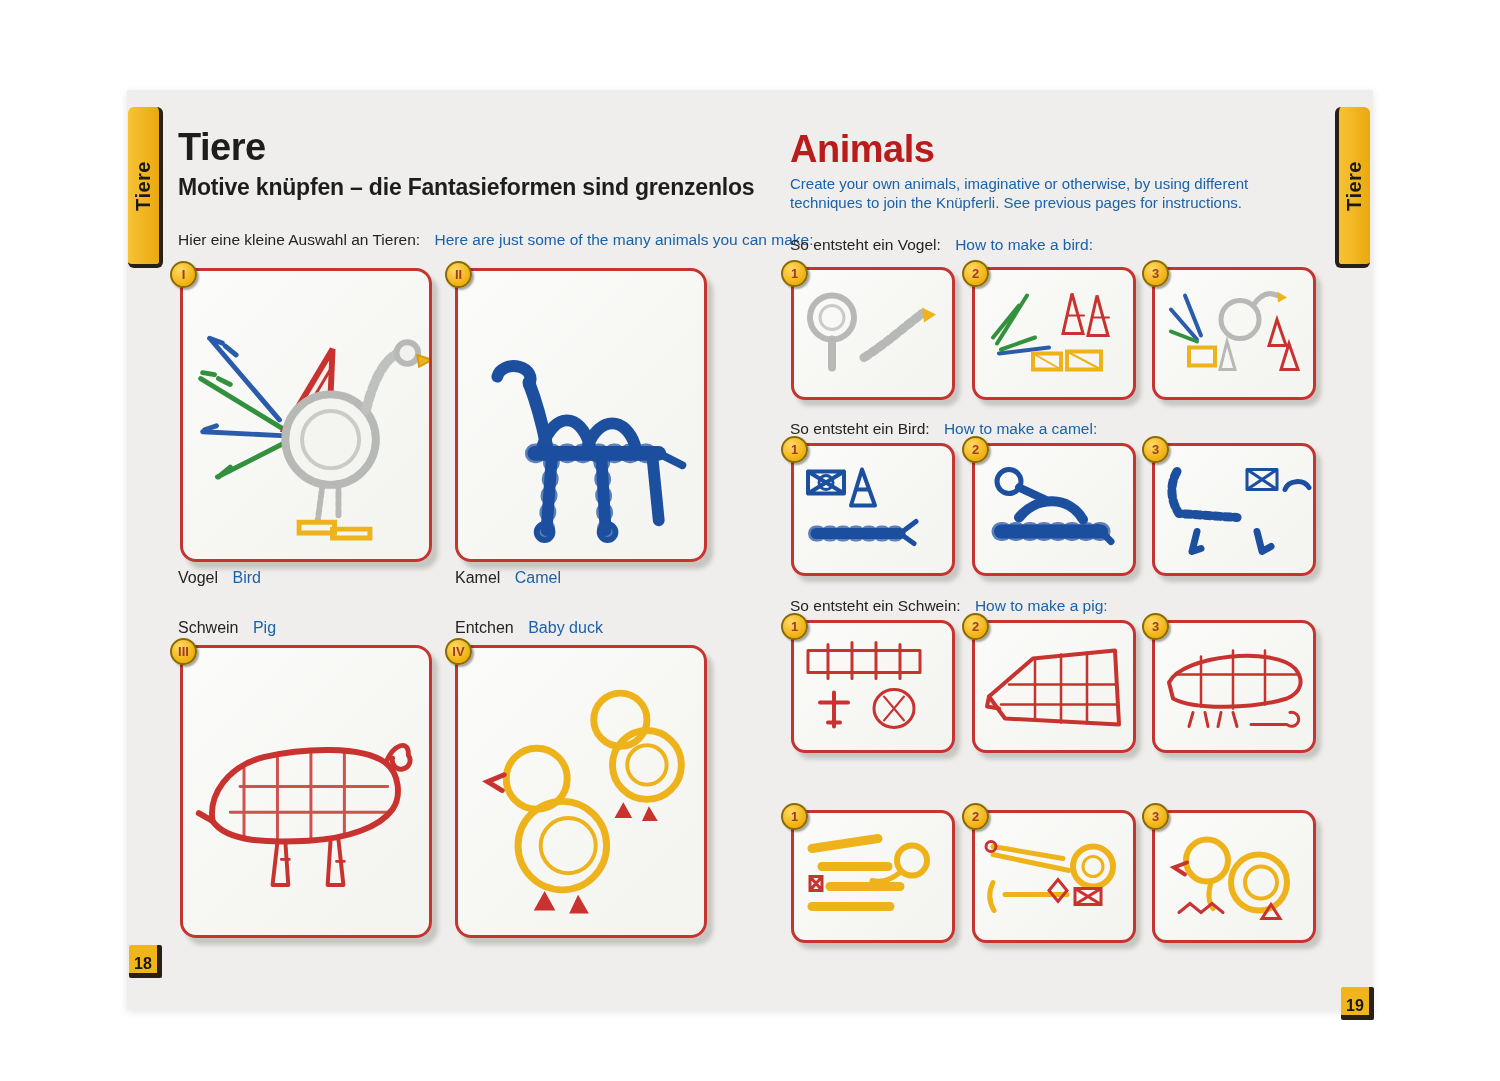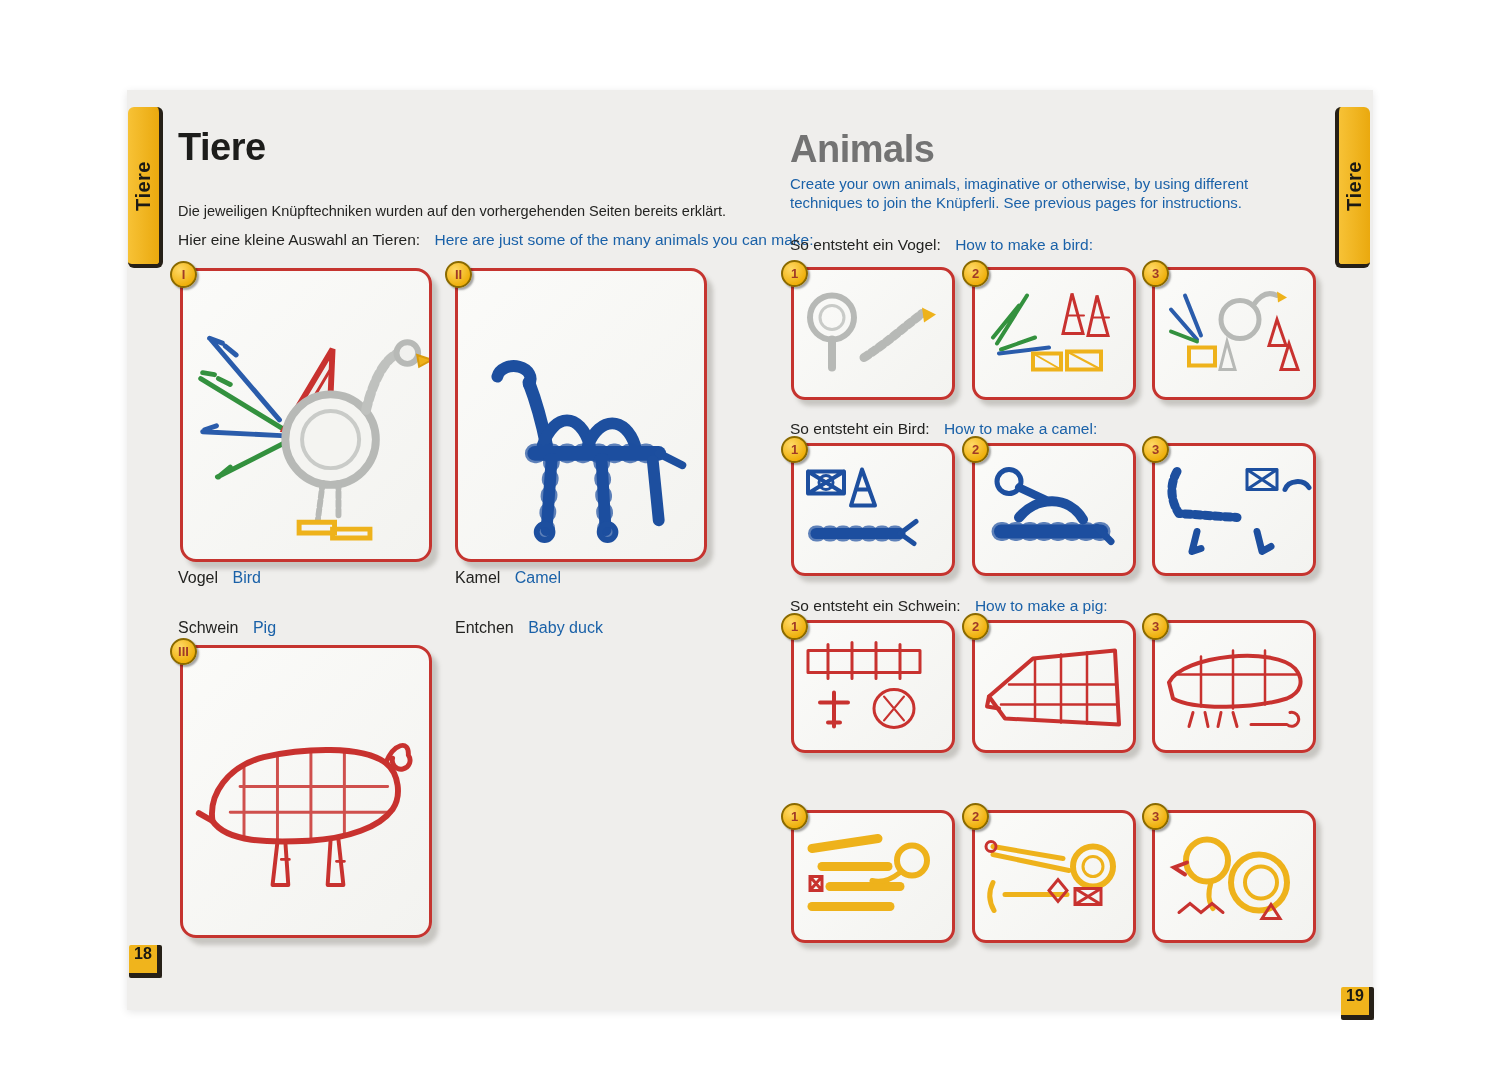--- a/index.html
+++ b/index.html
@@ -34,21 +34,21 @@
   }
   .tab span{
     writing-mode:vertical-rl;transform:rotate(180deg);
     font-weight:bold;font-size:20px;color:#1c1a15;letter-spacing:.5px;
   }
   .tab-left{left:1px}
   .tab-right{left:1208px;border-right:none;border-left:4px solid #262017;}
   
   .abs{position:absolute}
   .h1{font-size:38px;font-weight:bold;letter-spacing:-.5px;line-height:1}
-  .h1-blue{color:#737373}
+  .h1-blue{color:#b91c1c}
   .h2{font-size:23px;font-weight:bold;letter-spacing:-.2px}
   .body-sm{font-size:14.5px;color:#242422}
   .lead{font-size:15.5px}
   .de{color:#232321}
   .en{color:var(--blue)}
   .gap{margin-left:10px}
   .intro-en{font-size:15px;color:var(--blue);line-height:1.28;width:515px}
   .sec-head{font-size:15.5px;white-space:nowrap}
   
   .photo-frame{
@@ -68,38 +68,38 @@
     position:absolute;top:-10px;left:-13px;width:27px;height:27px;border-radius:50%;
     background:radial-gradient(circle at 35% 30%,#ffd966,#eeae08 75%);
     border:2px solid #8a6a00;box-shadow:2px 2px 2px rgba(0,0,0,.35);
     display:flex;align-items:center;justify-content:center;
     font-size:13px;font-weight:bold;color:#a03a26;line-height:1;
   }
   .caption{font-size:16px;white-space:nowrap}
   .pagenum{
     position:absolute;width:33px;height:33px;background:var(--badge_yellow);
     border-right:5px solid #262017;border-bottom:5px solid #262017;border-radius:2px;
-    display:flex;align-items:flex-start;justify-content:center;
+    display:flex;align-items:flex-end;justify-content:center;
     font-size:16px;font-weight:bold;color:#191813;
   }
 </style>
 </head>
 <body>
 
 <div class="spread">
 
   <div class="tab tab-left">
     <span>Tiere</span>
   </div>
   <div class="tab tab-right">
     <span>Tiere</span>
   </div>
 
   <h1 class="abs h1" style="left:51px;top:38px">Tiere</h1>
-  <p class="abs body-sm" style="left:51px;top:113px">Die jeweiligen Knüpftechniken wurden auf den vorhergehenden Seiten bereits erklärt.</p>
+  <h2 class="abs h2" style="left:51px;top:84px">Motive knüpfen – die Fantasieformen sind grenzenlos</h2>
   <p class="abs lead" style="left:51px;top:141px">
     <span class="de">Hier eine kleine Auswahl an Tieren:</span>
     <span class="en gap">Here are just some of the many animals you can make:</span>
   </p>
 
   <figure class="photo-frame" style="left:53px;top:178px;width:252px;height:294px">
     <span class="badge">I</span>
     <svg viewBox="0 0 250 290">
       <g fill="none" stroke-linecap="round">
         <path d="M98 150 L28 68 M40 72 l-13 -5 M54 84 l-11 -9" stroke="#2a5cab" stroke-width="5"></path>
@@ -165,20 +165,36 @@
         <path d="M62 118 V192 M96 110 V196 M130 104 V194 M164 104 V190 M58 140 H208 M48 166 H212" stroke-width="3" opacity=".85"></path>
         <path d="M30 175 l-14 -8" stroke-width="6"></path>
         <path d="M206 116 C214 96 230 92 229 108 a9 9 0 1 1 -16 3" stroke-width="5"></path>
         <path d="M96 196 l-5 44 h16 l-3 -44" stroke-width="4"></path>
         <path d="M150 194 l-3 46 h16 l-5 -46" stroke-width="4"></path>
         <path d="M100 214 h8 M156 216 h8" stroke-width="3"></path>
       </g>
     </svg>
   </figure>
 
+  <figure class="photo-frame" style="left:328px;top:555px;width:252px;height:293px">
+    <span class="badge">IV</span>
+    <svg viewBox="0 0 250 290">
+      <g fill="none" stroke="#eeb21b" stroke-linecap="round">
+        <circle cx="165" cy="72" r="27" stroke-width="7"></circle>
+        <circle cx="192" cy="118" r="35" stroke-width="7"></circle>
+        <circle cx="192" cy="118" r="20" stroke-width="4"></circle>
+        <path d="M168 156 l-9 16 h18 z M194 160 l-7 15 h16 z" fill="#c8322f" stroke="none"></path>
+        <circle cx="80" cy="132" r="31" stroke-width="7"></circle>
+        <path d="M47 128 l-17 7 15 9" stroke="#c8322f" stroke-width="5"></path>
+        <circle cx="106" cy="200" r="45" stroke-width="7"></circle>
+        <circle cx="112" cy="200" r="28" stroke-width="4"></circle>
+        <path d="M88 246 l-11 20 h22 z M122 250 l-9 19 h20 z" fill="#c8322f" stroke="none"></path>
+      </g>
+    </svg>
+  </figure>
 
   <div class="pagenum" style="left:2px;top:855px">
     <span>18</span>
   </div>
 
   <h1 class="abs h1 h1-blue" style="left:663px;top:40px">Animals</h1>
   <p class="abs intro-en" style="left:663px;top:84px">Create your own animals, imaginative or otherwise, by using different techniques to join the Knüpferli. See previous pages for instructions.</p>
 
   <p class="abs sec-head" style="left:663px;top:146px">
     <span class="de">So entsteht ein Vogel:</span>

